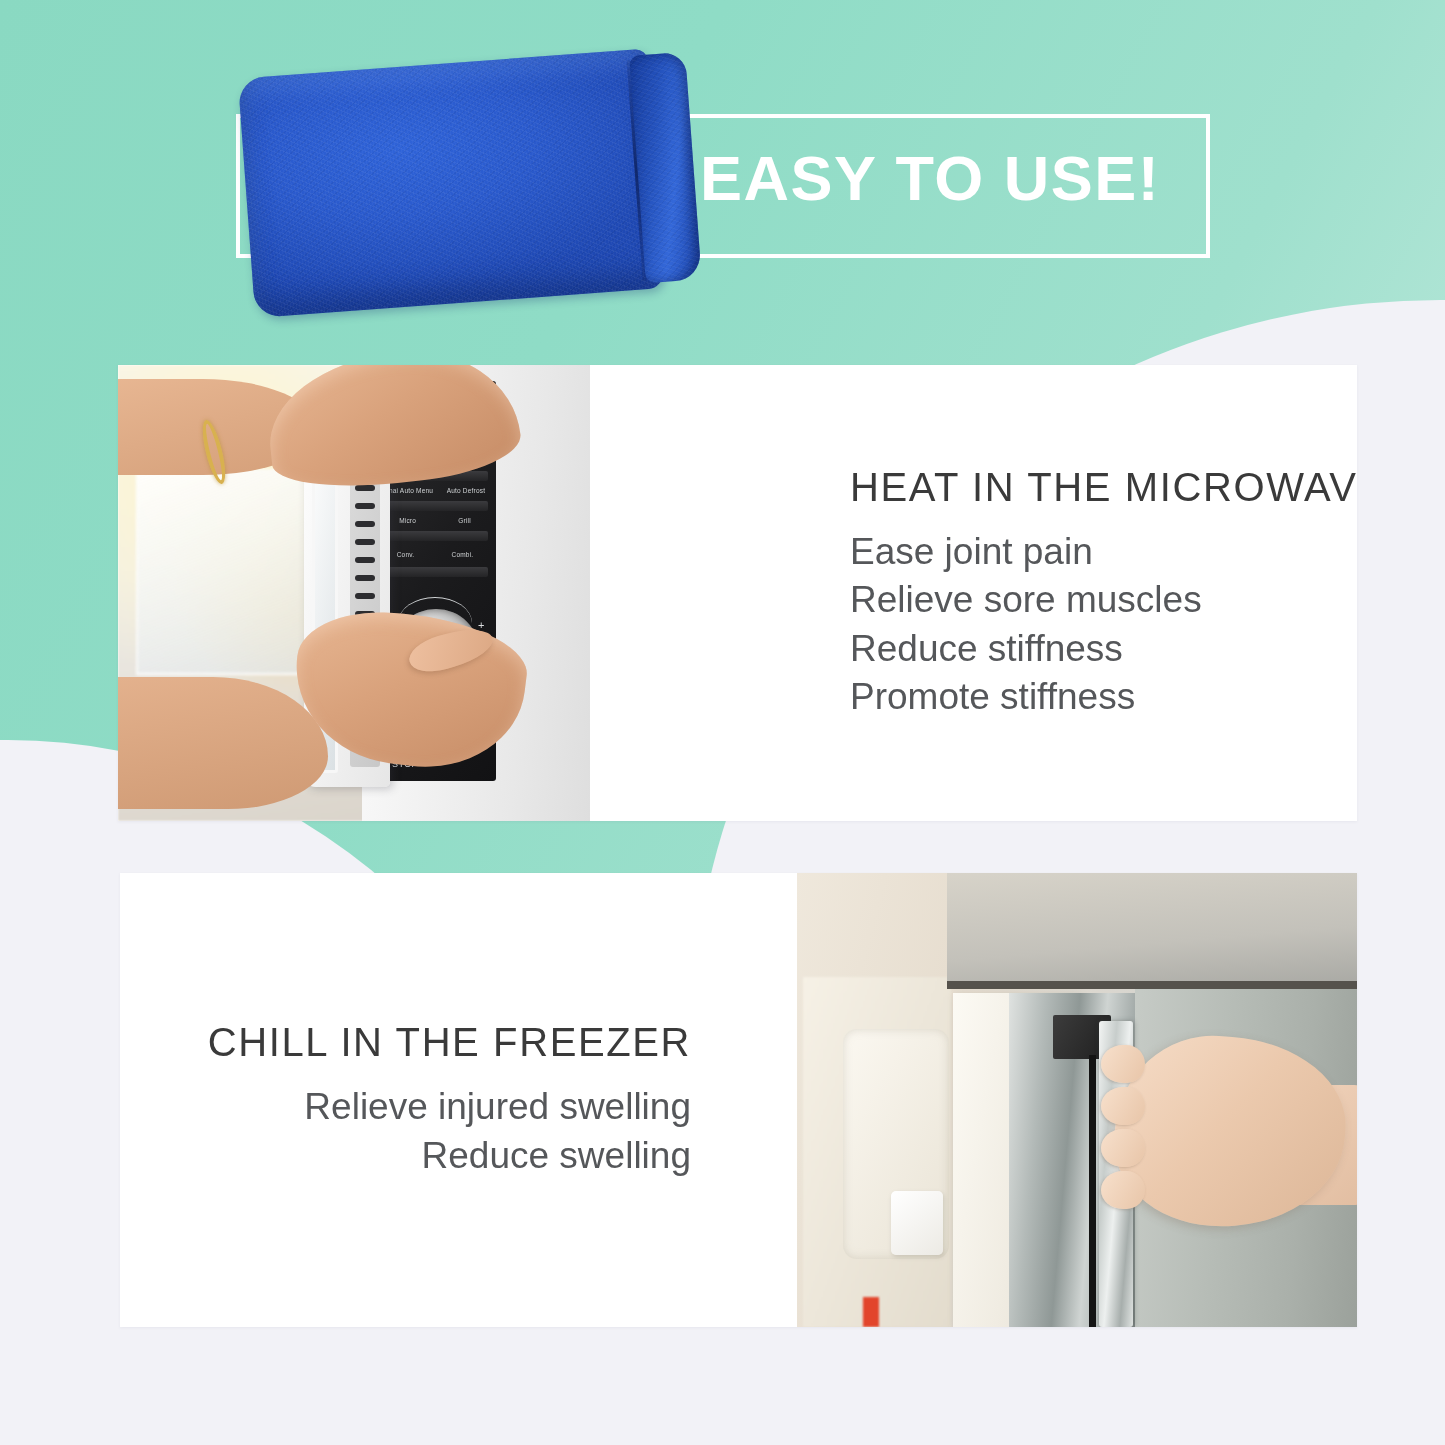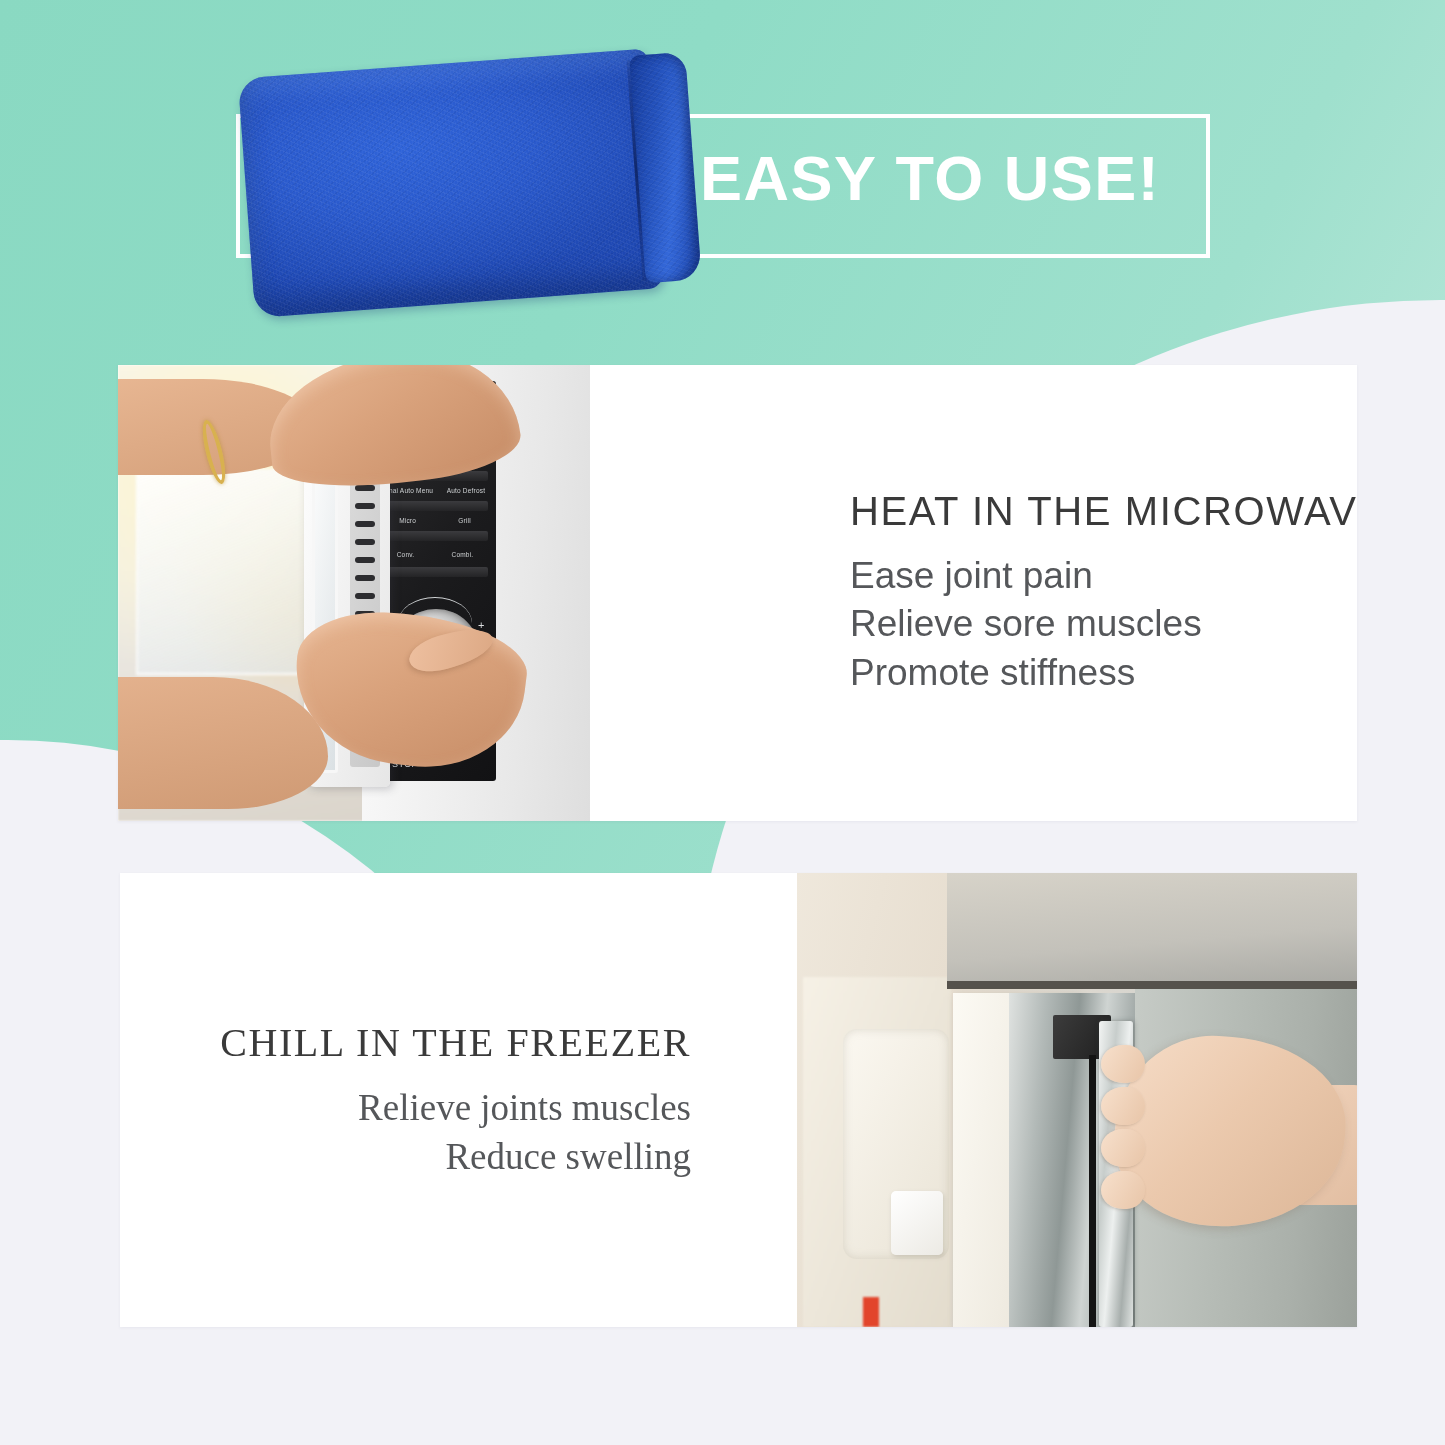--- a/index.html
+++ b/index.html
@@ -136,21 +136,21 @@
   #photo-freezer   { width: 560px; height: 454px; }
 
   .copy {
     flex: 1 1 auto;
     padding: 0 40px;
     display: flex;
     flex-direction: column;
     justify-content: center;
   }
   #copy-heat  { padding-left: 260px; align-items: flex-start; text-align: left; }
-  #copy-chill { padding-right: 106px; align-items: flex-end; text-align: right; font-family: Liberation Serif, serif; }
+  #copy-chill { padding-right: 106px; align-items: flex-end; text-align: right; }
 
   .card-heading {
     font-size: 40px;
     font-weight: normal;
     letter-spacing: 1.6px;
     color: #3a3a3a;
     white-space: nowrap;
     margin-bottom: 18px;
   }
   .bullets { list-style: none; }
@@ -502,31 +502,32 @@
       <div class="arm-bottom"></div>
       <div class="hand hand-bottom"></div>
       <div class="finger"></div>
     </div>
 
     <div class="copy" id="copy-heat">
       <div class="card-heading">HEAT IN THE MICROWAVE</div>
       <ul class="bullets">
         <li>Ease joint pain</li>
         <li>Relieve sore muscles</li>
+        <li>Reduce stiffness</li>
         <li>Promote stiffness</li>
       </ul>
     </div>
   </div>
 
   <div class="card" id="card-chill">
 
     <div class="copy" id="copy-chill">
       <div class="card-heading">CHILL IN THE FREEZER</div>
       <ul class="bullets">
-        <li>Relieve joints muscles</li>
+        <li>Relieve injured swelling</li>
         <li>Reduce swelling</li>
       </ul>
     </div>
 
     <div class="photo" id="photo-freezer">
       <div class="fz-bg"></div>
       <div class="fz-inner"></div>
       <div class="fz-shelf"></div>
       <div class="fz-box"></div>
       <div class="fz-red"></div>

